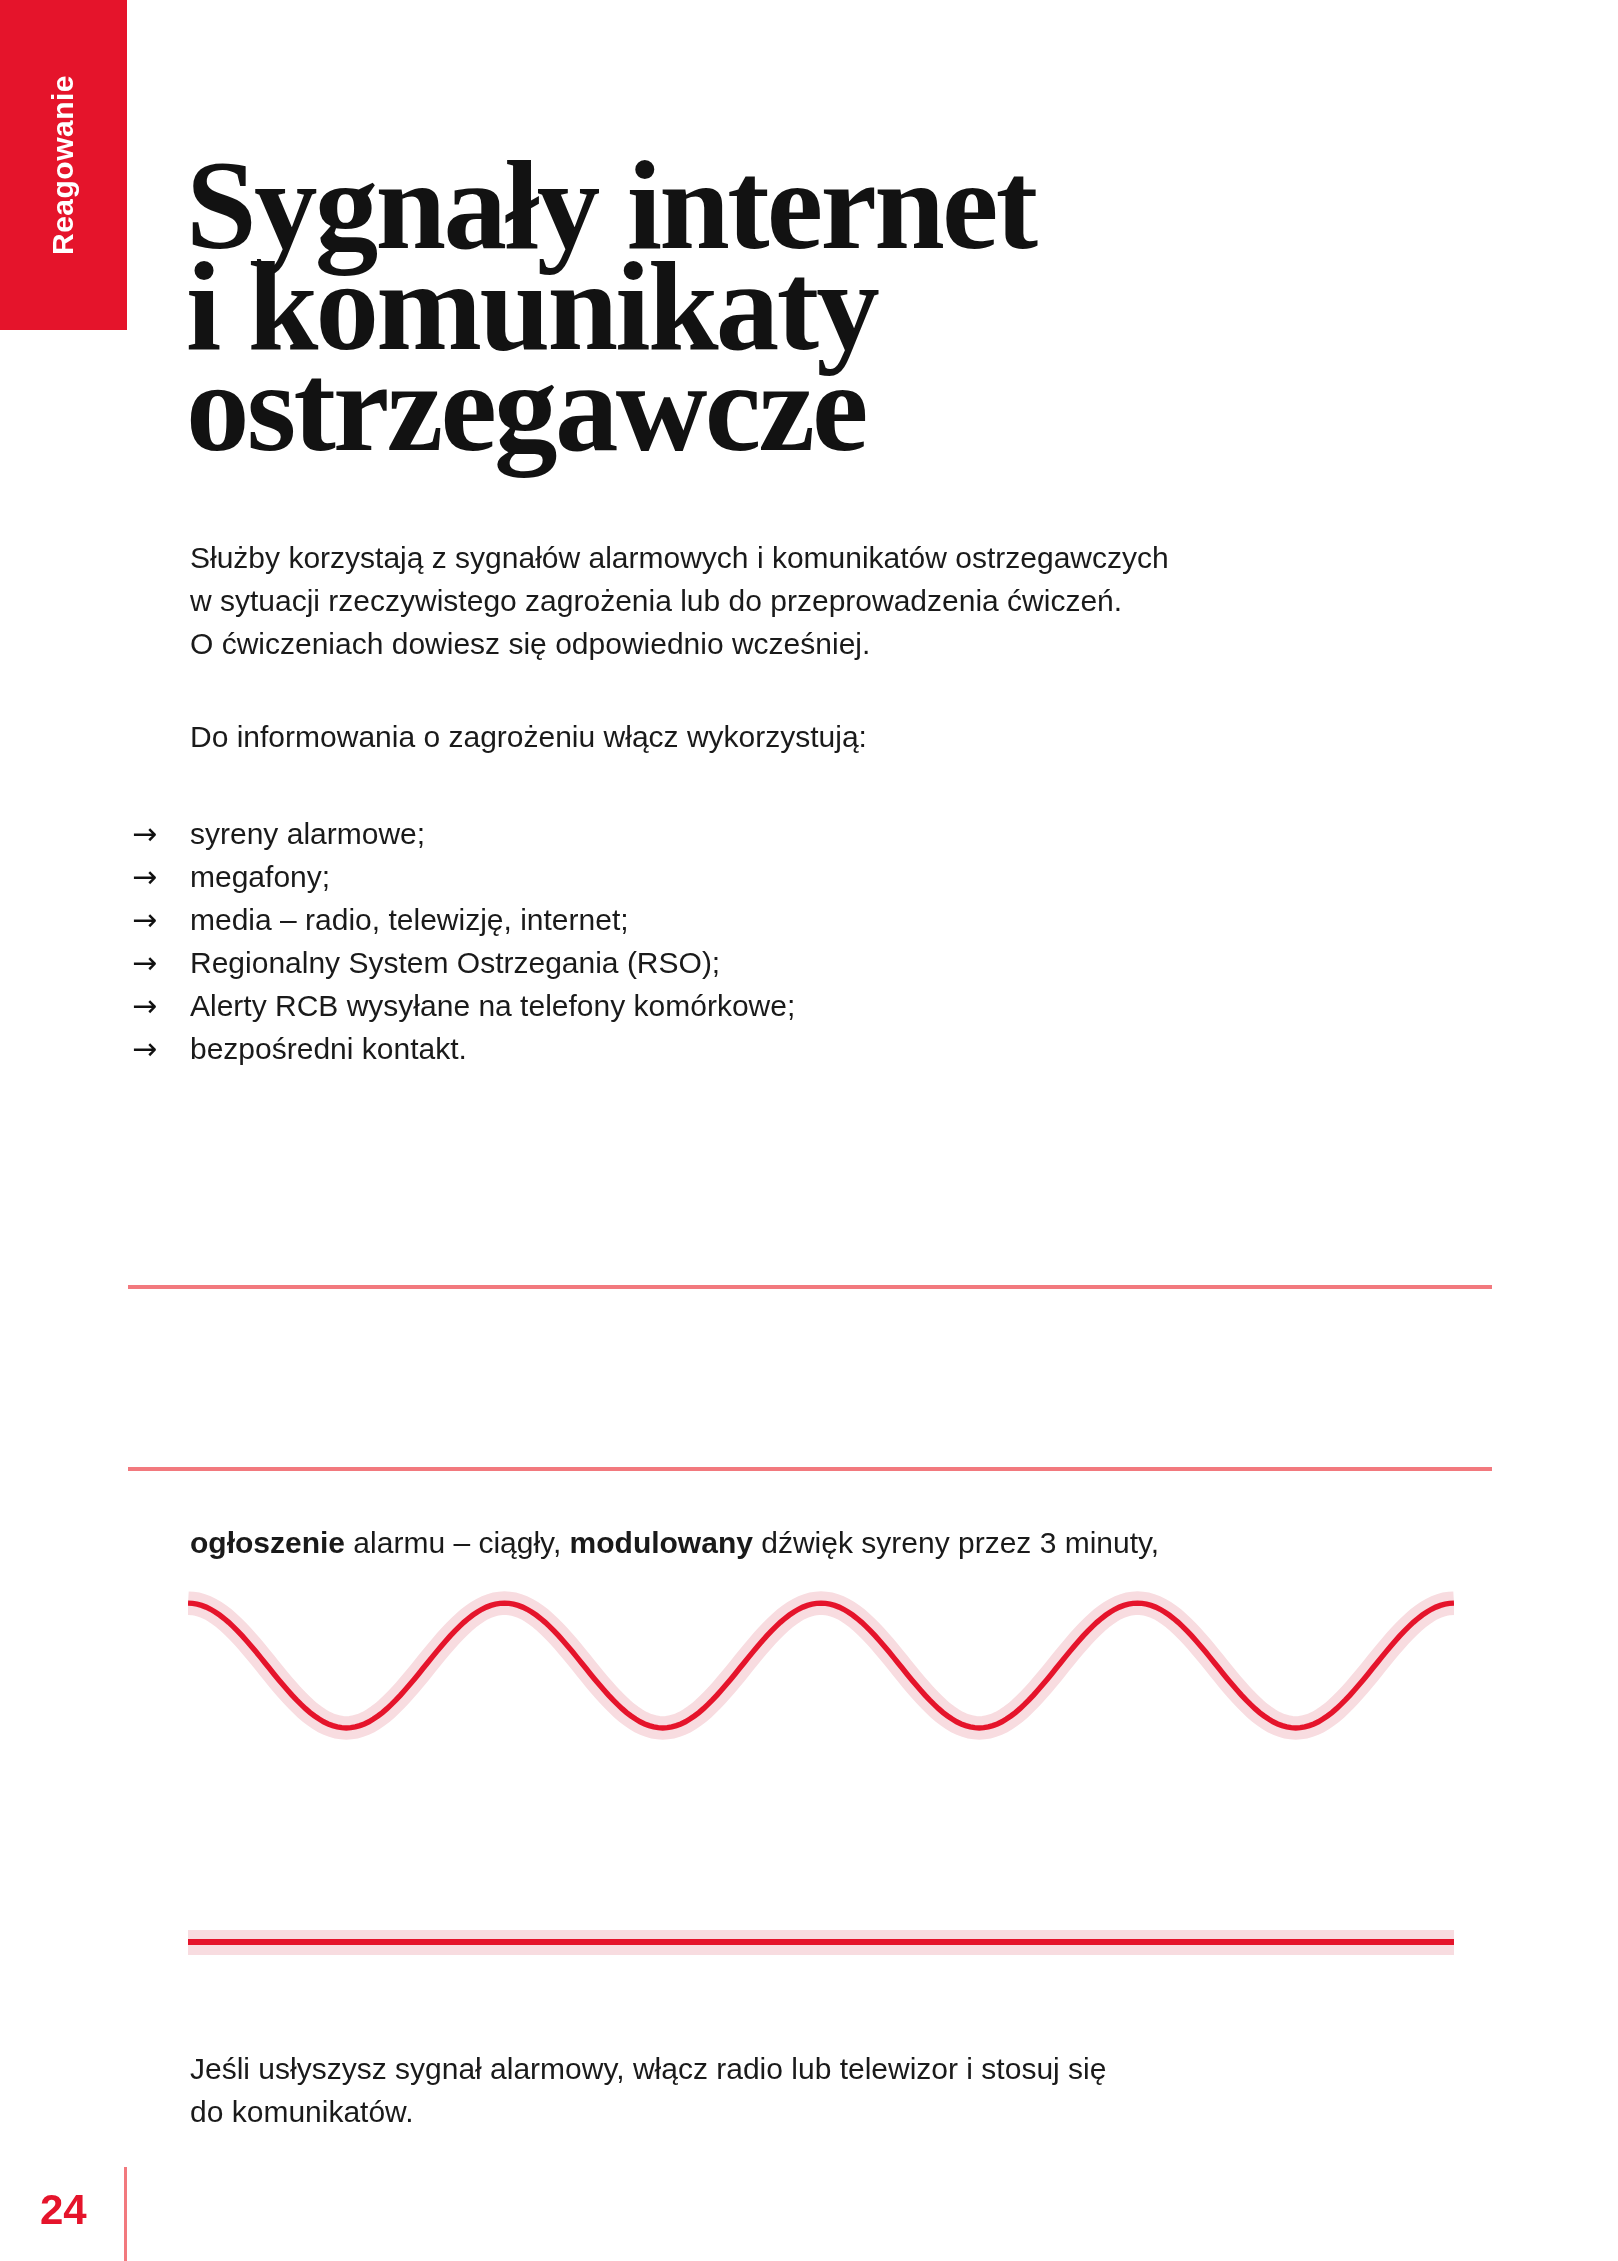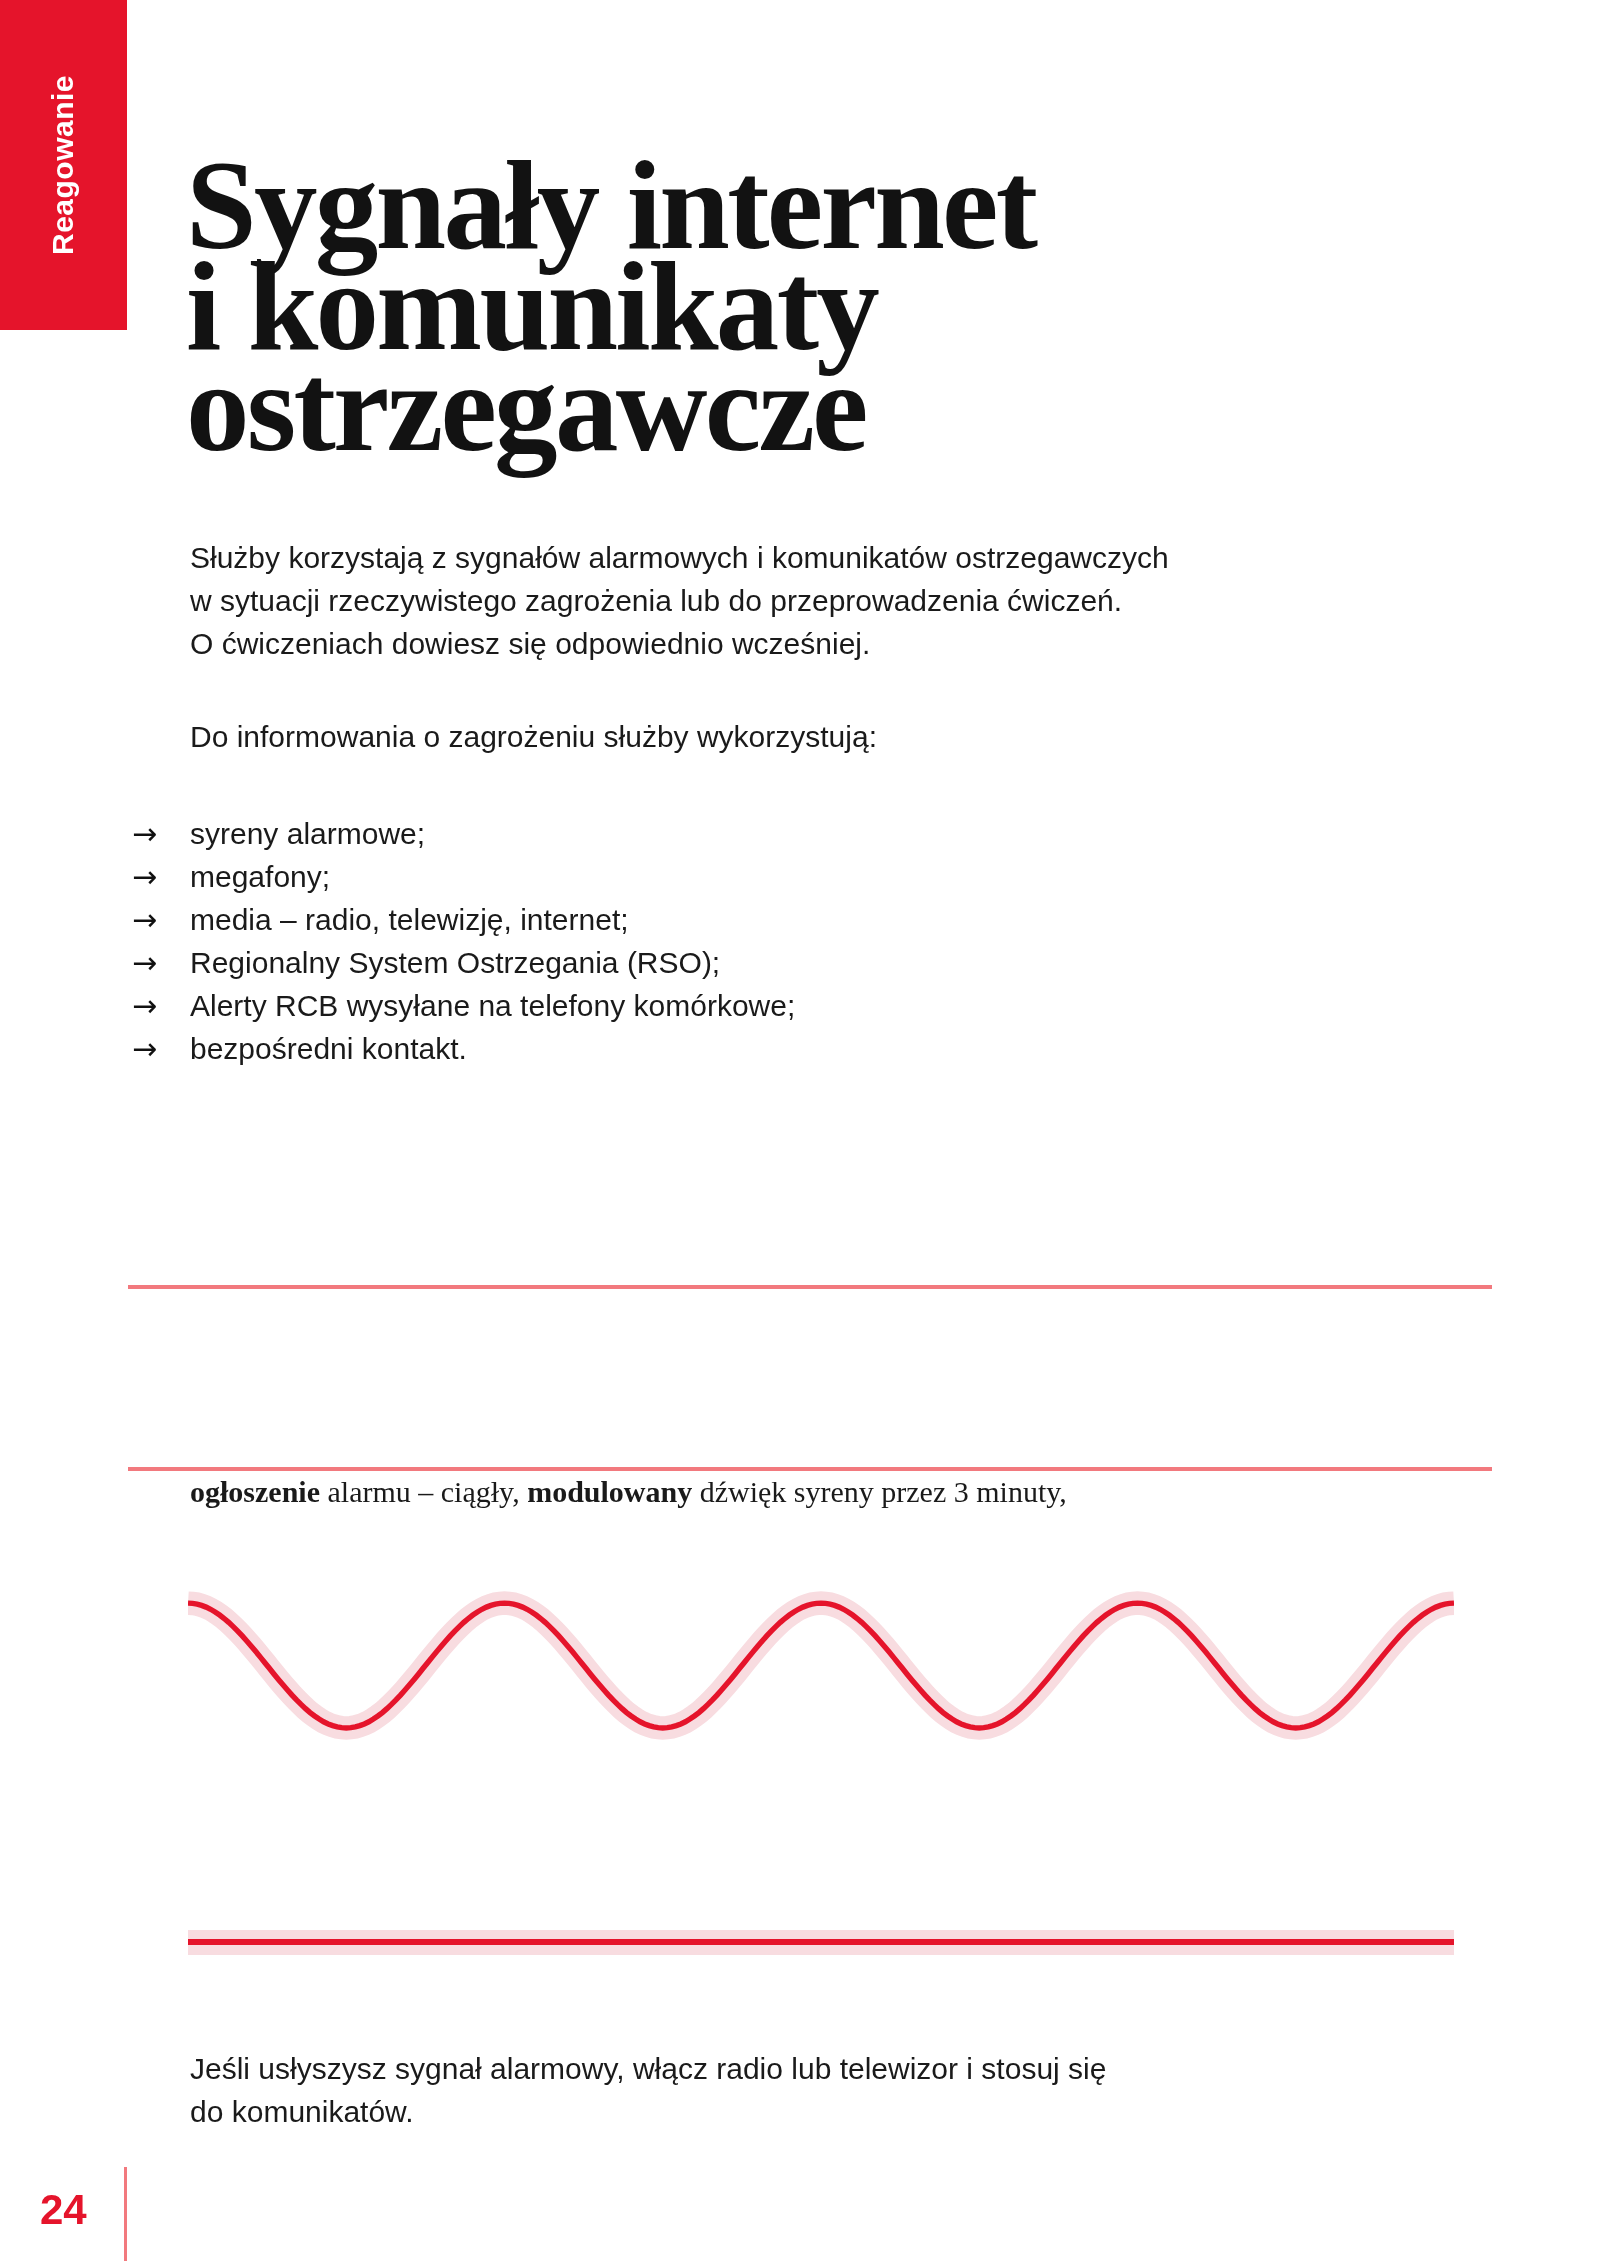--- a/index.html
+++ b/index.html
@@ -58,21 +58,21 @@
   .rule-top{top:1285px;}
   .rule-bottom{top:1467px;}
   .callout-heading{
     position:absolute;left:190px;top:1312px;
     font-size:35px;line-height:62px;font-weight:700;color:#141414;
   }
   .callout-heading div{white-space:nowrap;}
   
   .signal-caption{position:absolute;left:190px;font-size:30px;line-height:43px;white-space:nowrap;}
   .signal-caption .b{font-weight:700;}
-  .caption-modulated{top:1470px;font-family:Liberation Serif, serif;}
+  .caption-modulated{top:1521px;}
   .caption-steady{top:1853px;}
   
   .wave-wrap{position:absolute;left:188px;top:1575px;width:1266px;height:172px;}
   .wave-halo{stroke:var(--pale-pink);}
   .wave-line{stroke:var(--brand-red);}
   .flat-band{
     position:absolute;left:188px;top:1930px;width:1266px;height:25px;
     background:var(--pale-pink);
   }
   .flat-line{
@@ -104,21 +104,21 @@
     <div>i komunikaty</div>
     <div>ostrzegawcze</div>
   </h1>
 
   <div class="copy intro">
     <div>Służby korzystają z sygnałów alarmowych i komunikatów ostrzegawczych</div>
     <div>w sytuacji rzeczywistego zagrożenia lub do przeprowadzenia ćwiczeń.</div>
     <div>O ćwiczeniach dowiesz się odpowiednio wcześniej.</div>
   </div>
 
-  <div class="copy lead">Do informowania o zagrożeniu służby wykorzystują:</div>
+  <div class="copy lead">Do informowania o zagrożeniu włącz wykorzystują:</div>
 
   <div class="alert-list">
     <div class="list-item">
       <span class="arrow">→</span><span>syreny alarmowe;</span>
     </div>
     <div class="list-item">
       <span class="arrow">→</span><span>megafony;</span>
     </div>
     <div class="list-item">
       <span class="arrow">→</span><span>media – radio, telewizję, internet;</span>

